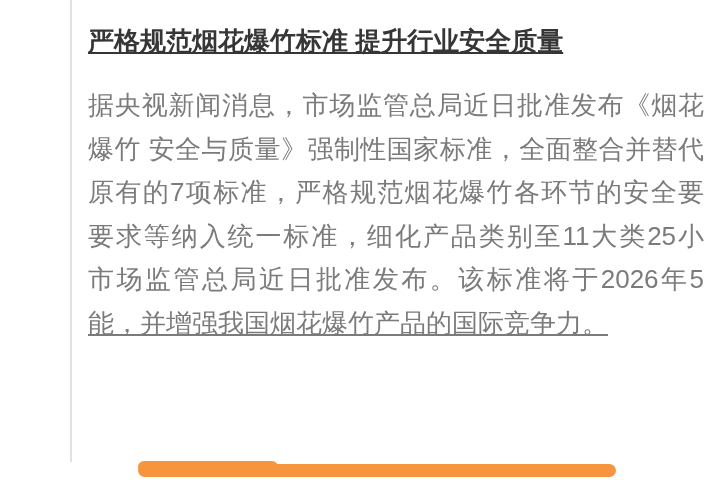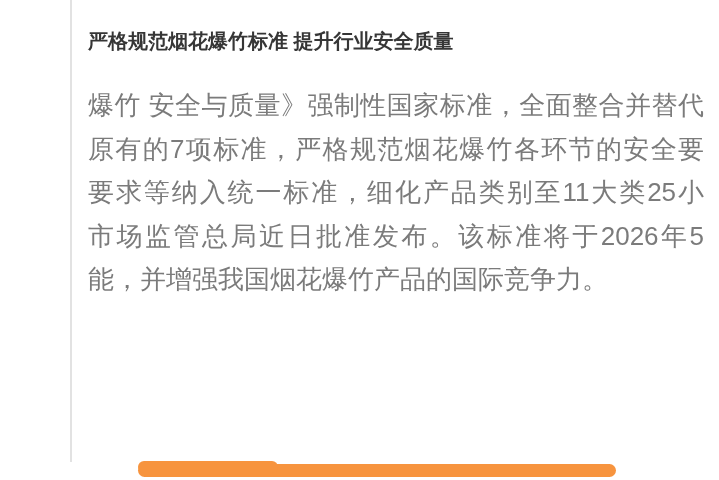--- a/index.html
+++ b/index.html
@@ -27,26 +27,27 @@
     left: 88px;
     top: 0;
     width: 616px;
   }
   .article-title {
     position: absolute;
     left: 0;
     top: 21px;
     margin: 0;
     width: 616px;
-    font-size: 20px;
+    font-size: 26px;
     line-height: 40px;
     font-weight: bold;
     color: #363636;
     letter-spacing: 0px;
     white-space: nowrap;
+    text-decoration: underline;
   }
   .article-body {
     position: absolute;
     left: 0;
     top: 84px;
     width: 616px;
     font-size: 26px;
     line-height: 43.5px;
     color: #7b7b7b;
   }
@@ -54,20 +55,21 @@
     width: 616px;
     text-align: justify;
     text-align-last: justify;
     -moz-text-align-last: justify;
     height: 43.5px;
     overflow: hidden;
   }
   .article-line.last-line {
     text-align: right;
     text-align-last: left;
+    text-decoration: underline;
     -moz-text-align-last: left;
   }
   .marker-underline {
     position: absolute;
     left: 138px;
     top: 464px;
     width: 478px;
     height: 13px;
     background: #f7943e;
     border-radius: 7px;
@@ -83,20 +85,21 @@
   }
 </style>
 </head>
 <body>
 
 <div class="left-divider"></div>
 
 <div class="article">
   <h1 class="article-title">严格规范烟花爆竹标准 提升行业安全质量</h1>
   <div class="article-body">
+    <div class="article-line">据央视新闻消息，市场监管总局近日批准发布《烟花</div>
     <div class="article-line">爆竹 安全与质量》强制性国家标准，全面整合并替代</div>
     <div class="article-line">原有的7项标准，严格规范烟花爆竹各环节的安全要</div>
     <div class="article-line">要求等纳入统一标准，细化产品类别至11大类25小</div>
     <div class="article-line">市场监管总局近日批准发布。该标准将于2026年5</div>
     <div class="article-line last-line">能，并增强我国烟花爆竹产品的国际竞争力。</div>
   </div>
 </div>
 
 <div class="marker-underline">
   <div class="marker-underline-blob"></div>

